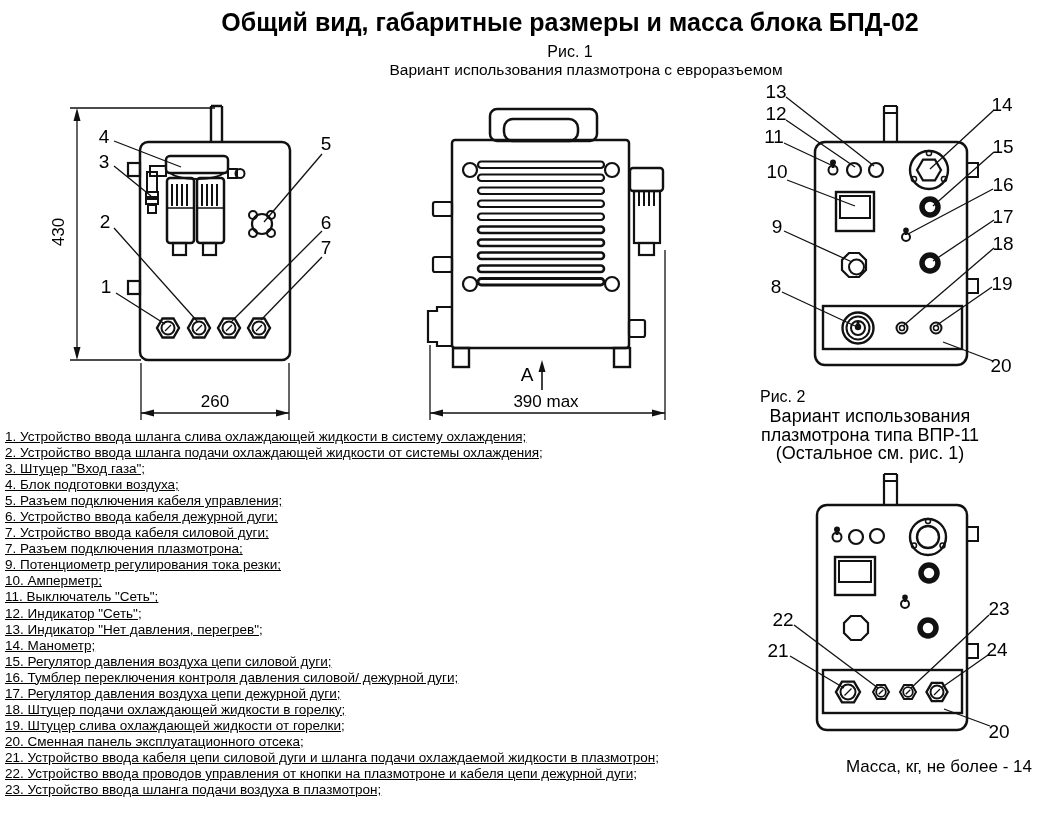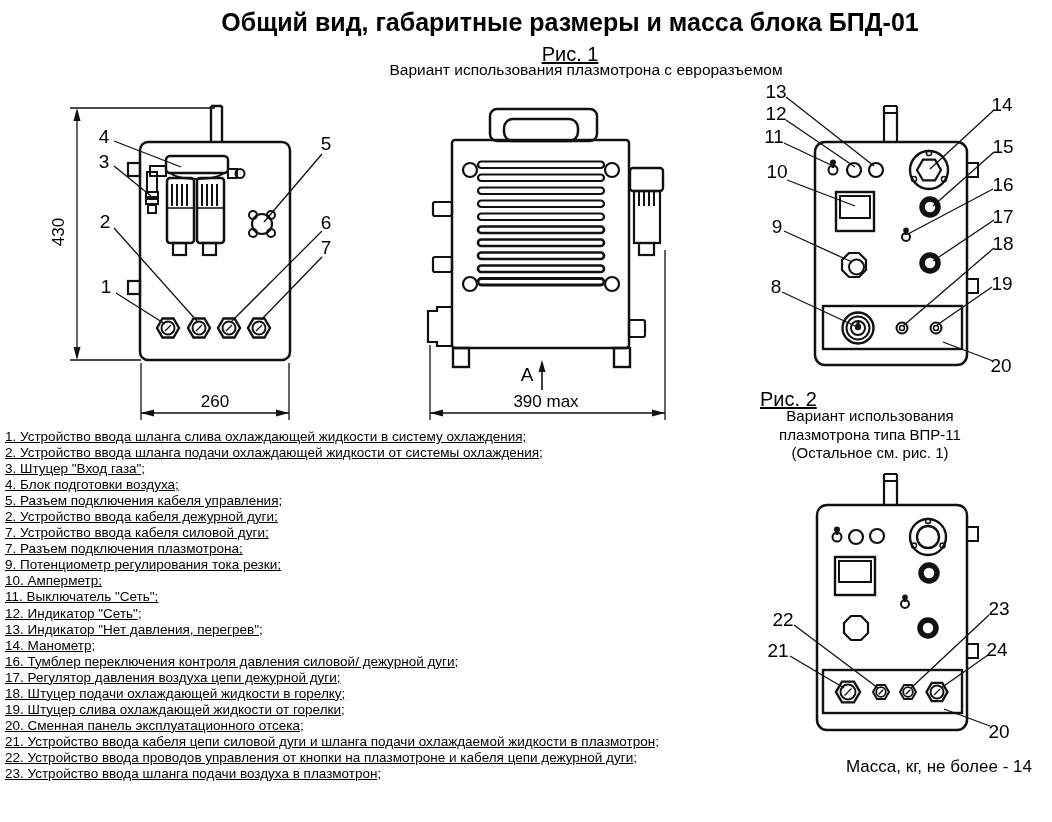--- a/index.html
+++ b/index.html
@@ -1,41 +1,41 @@
 <!DOCTYPE html>
 <html><head>
 <meta charset="utf-8">
 <style>
   html,body { margin:0; padding:0; background:#fff; }
   .page { position:relative; width:1052px; height:822px; background:#ffffff;
           font-family:"Liberation Sans", sans-serif; color:#000; overflow:hidden; }
   .abs { position:absolute; }
   .title { top:8px; left:88px; width:964px; text-align:center;
            font-size:25px; font-weight:bold; }
-  .fig-caption { font-size:20px; text-decoration:underline; }
+  .fig-caption { font-size:16px; }
   .fig1-caption { top:43px; left:88px; width:964px; text-align:center; }
   .fig1-subtitle { top:61px; left:104px; width:964px; text-align:center; font-size:15.5px; }
   .fig2-caption { top:388px; left:760px; width:220px; }
   .fig2-subtitle { top:407px; left:750px; width:240px; text-align:center;
-                   font-size:15px; line-height:18.5px; }
+                   font-size:18px; line-height:18.5px; }
   .legend { top:429px; left:5px; width:760px; font-size:13.5px; line-height:16.05px;text-decoration:underline; }
   .mass-note { top:757px; left:826px; width:226px; text-align:center; font-size:17px; }
   .drawing { top:0; left:0; }
   svg text { font-family:"Liberation Sans", sans-serif; font-size:19px; fill:#000; }
   svg text.dim { font-size:17px; }
   svg .ln   { stroke:#111; fill:none; }
   svg .thin { stroke:#111; stroke-width:1.3; fill:none; }
   svg .arr  { fill:#111; stroke:none; }
 </style>
 </head>
 <body>
 
 <div class="page">
 
-  <div class="abs title">Общий вид, габаритные размеры и масса блока БПД-01</div>
+  <div class="abs title">Общий вид, габаритные размеры и масса блока БПД-02</div>
   <div class="abs fig-caption fig1-caption">Рис. 1</div>
   <div class="abs fig1-subtitle">Вариант использования плазмотрона с евроразъемом</div>
 
   <svg class="abs drawing" width="1052" height="822" viewBox="0 0 1052 822">
 
     <g>
 
       <g>
         <path class="thin" d="M70,108 H215"></path>
         <path class="thin" d="M70,360 H141"></path>
@@ -351,29 +351,30 @@
     <div>плазмотрона типа ВПР-11</div>
     <div>(Остальное см. рис. 1)</div>
   </div>
 
   <div class="abs legend">
     <div>1. Устройство ввода шланга слива охлаждающей жидкости в систему охлаждения;</div>
     <div>2. Устройство ввода шланга подачи охлаждающей жидкости от системы охлаждения;</div>
     <div>3. Штуцер "Вход газа";</div>
     <div>4. Блок подготовки воздуха;</div>
     <div>5. Разъем подключения кабеля управления;</div>
-    <div>2. Устройство ввода кабеля дежурной дуги;</div>
+    <div>6. Устройство ввода кабеля дежурной дуги;</div>
     <div>7. Устройство ввода кабеля силовой дуги;</div>
     <div>7. Разъем подключения плазмотрона;</div>
     <div>9. Потенциометр регулирования тока резки;</div>
     <div>10. Амперметр;</div>
     <div>11. Выключатель "Сеть";</div>
     <div>12. Индикатор "Сеть";</div>
     <div>13. Индикатор "Нет давления, перегрев";</div>
     <div>14. Манометр;</div>
+    <div>15. Регулятор давления воздуха цепи силовой дуги;</div>
     <div>16. Тумблер переключения контроля давления силовой/ дежурной дуги;</div>
     <div>17. Регулятор давления воздуха цепи дежурной дуги;</div>
     <div>18. Штуцер подачи охлаждающей жидкости в горелку;</div>
     <div>19. Штуцер слива охлаждающей жидкости от горелки;</div>
     <div>20. Сменная панель эксплуатационного отсека;</div>
     <div>21. Устройство ввода кабеля цепи силовой дуги и шланга подачи охлаждаемой жидкости в плазмотрон;</div>
     <div>22. Устройство ввода проводов управления от кнопки на плазмотроне и кабеля цепи дежурной дуги;</div>
     <div>23. Устройство ввода шланга подачи воздуха в плазмотрон;</div>
   </div>
 

